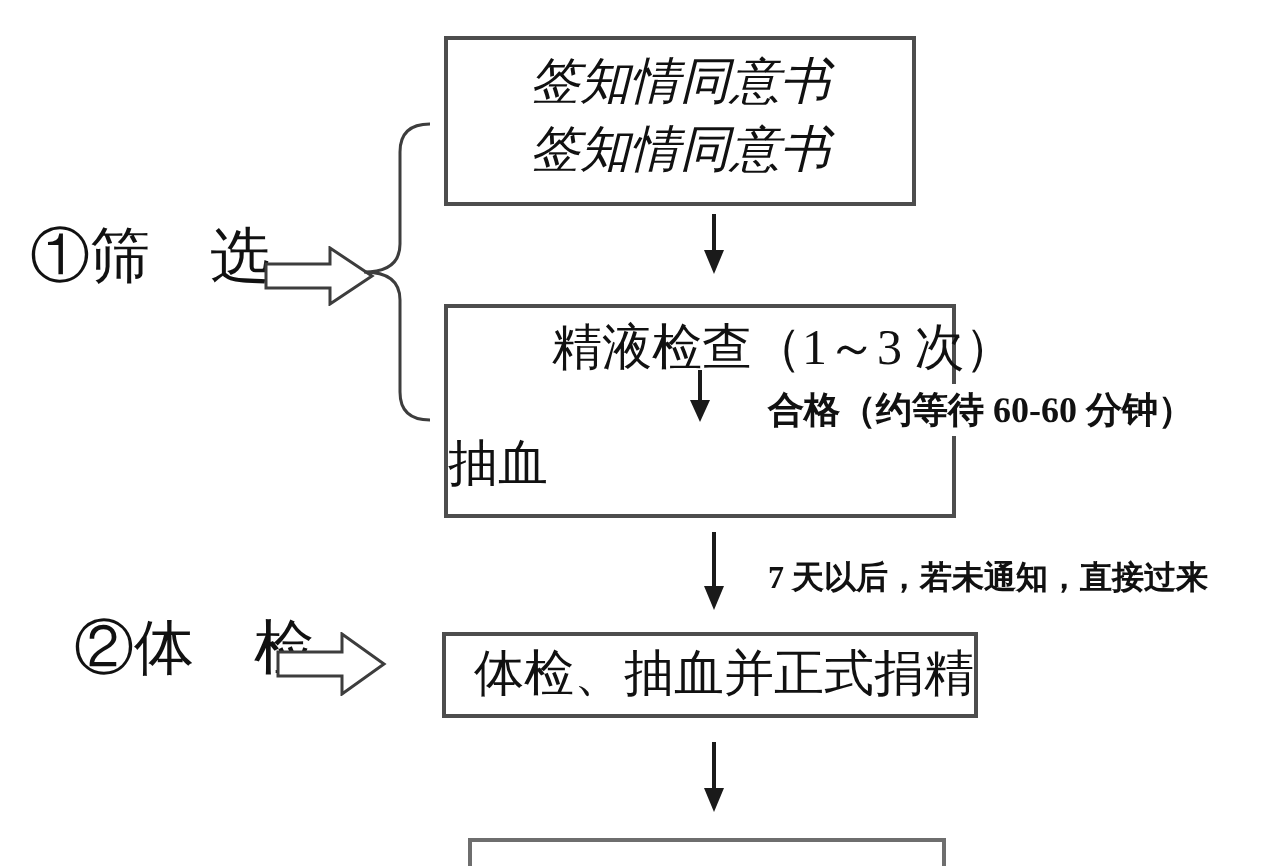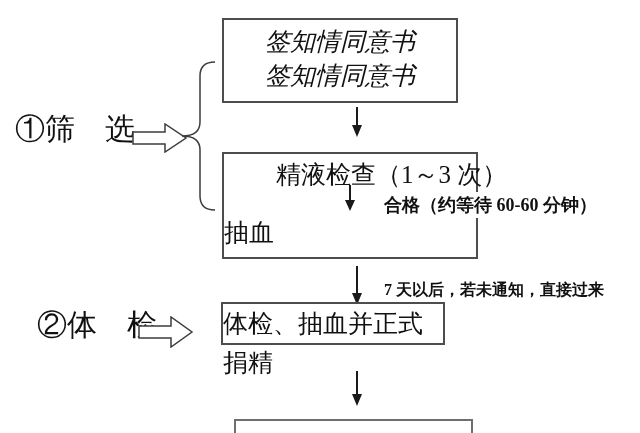--- a/index.html
+++ b/index.html
@@ -21,22 +21,22 @@
     left:222px; top:18px; width:236px; height:85px;
     text-align:center; font-size:25px; line-height:34px;
     padding-top:5px;
     font-style:italic;
   }
   .box2 { left:222px; top:152px; width:256px; height:107px; font-size:25px; }
   .box2 .title { position:absolute; left:12px; top:6px; line-height:30px; white-space:nowrap;margin-left:40px; }
   .box2 .mini-arrow { position:absolute; left:120px; top:31px; }
   .box2 .blood { position:absolute; left:0; top:64px; width:100%; text-align:left; line-height:30px; }
   .box3 {
-    left:221px; top:302px; width:224px; height:43px;
-    text-align:left; font-size:25px; line-height:39px;
+    left:221px; top:316px; width:268px; height:43px;
+    text-align:right; font-size:25px; line-height:39px;
   }
   .box4 { left:234px; top:419px; width:239px; height:60px; border-color:#6e6e6e; }
   .step-label {
     position:absolute; font-size:30px; line-height:38px;
     white-space:nowrap; color:var(--text, #111111);
   }
   .label1 { left:15px; top:110px; }
   .label2 { left:16px; top:306px;margin-left:21px; }
   .shape { position:absolute; }
   .arrow1 { left:132px; top:123px; }

